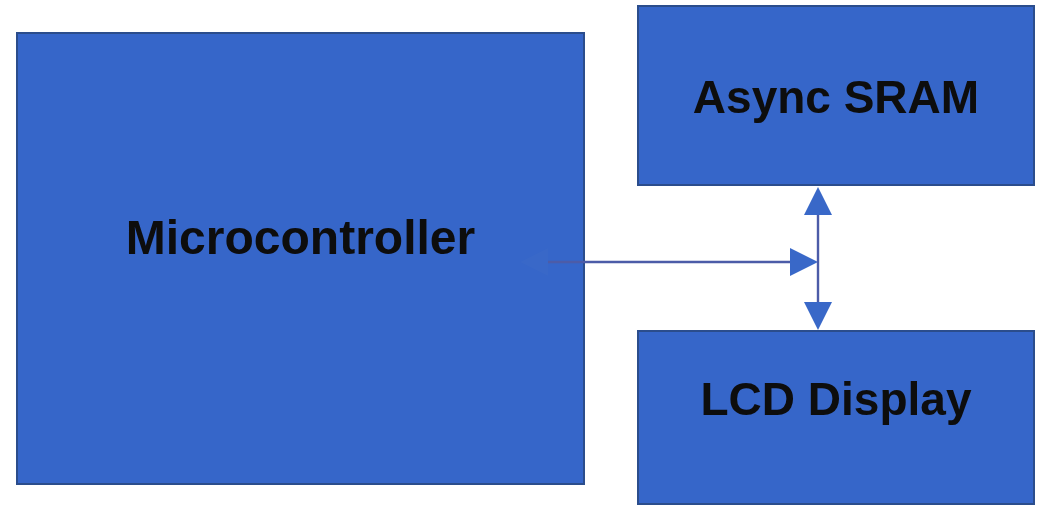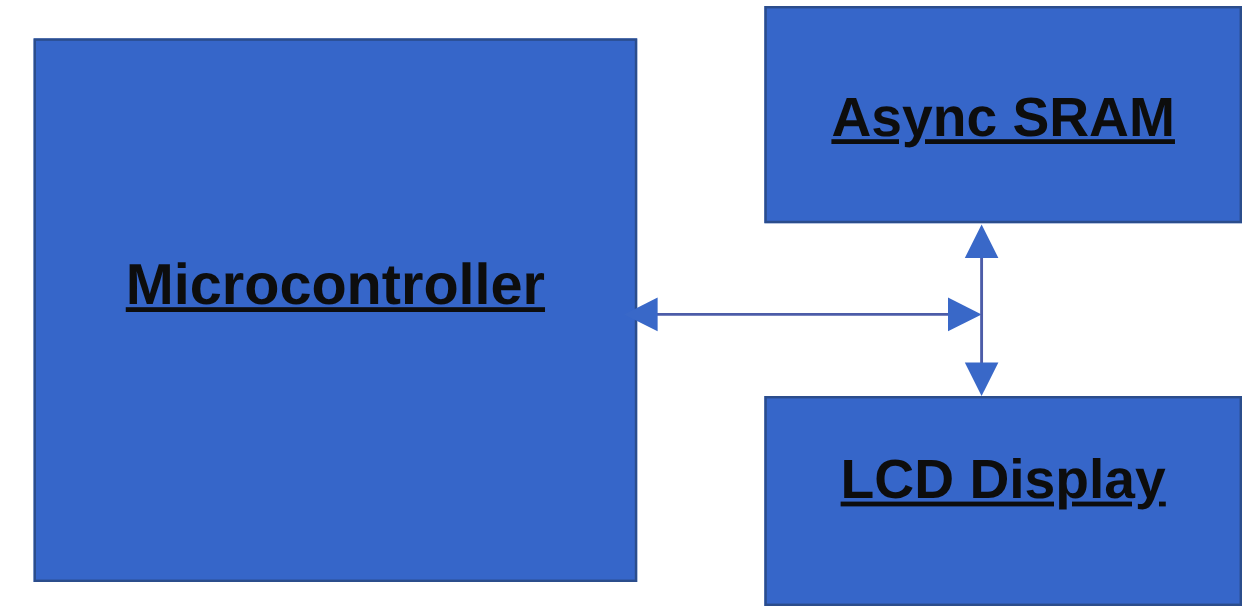--- a/index.html
+++ b/index.html
@@ -27,25 +27,24 @@
     background: var(--node-fill);
     border: 2px solid var(--node-border);
     color: var(--text);
     display: flex;
     flex-direction: column;
     align-items: center;
     justify-content: center;
     text-align: left;
     font-weight: 700;
     letter-spacing: 0px;
-    text-decoration: underline;
   }
   .node-microcontroller {
-    left: 28px; top: 32px;
-    width: 503px; height: 453px;
+    left: 16px; top: 32px;
+    width: 569px; height: 453px;
     font-size: 48px;
     padding-bottom: 42px;
   }
   .node-sram {
     left: 637px; top: 5px;
     width: 398px; height: 181px;
     font-size: 46px;
     line-height: 1.45;
     padding-top: 4px;
   }

